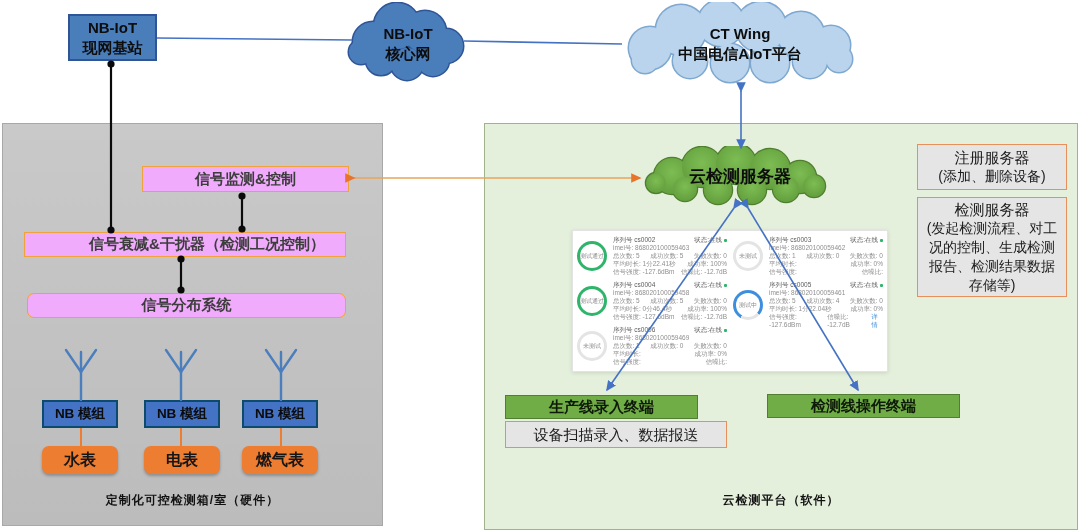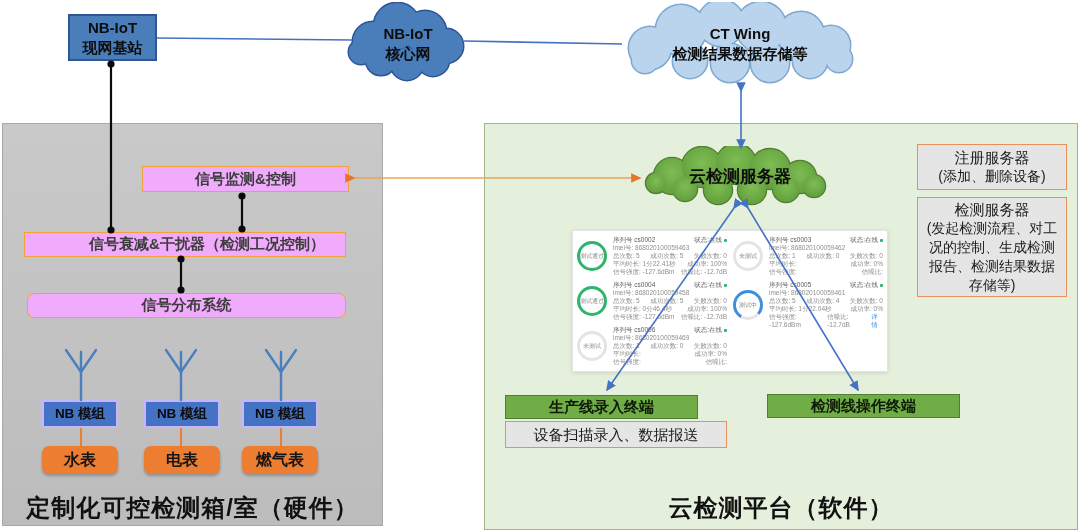--- a/index.html
+++ b/index.html
@@ -3,29 +3,29 @@
 <meta charset="utf-8">
 <style>
   html,body{margin:0;padding:0;background:#fff;}
   body{font-family:"Liberation Sans","DejaVu Sans",sans-serif;}
   .canvas{position:relative;width:1080px;height:532px;background:#fff;overflow:hidden;}
 
   
   .panel{position:absolute;box-sizing:border-box;}
   .panel.gray{left:2px;top:123px;width:381px;height:403px;background:linear-gradient(#c9c9c9,#bcbcbc);border:1px solid #a8a8a8;}
   .panel.green{left:484px;top:123px;width:594px;height:407px;background:#e5f0dc;border:1px solid #9fb48c;}
-  .panel-title{position:absolute;font-size:24px;font-weight:bold;color:#111;text-align:center;letter-spacing:1px;}
+  .panel-title{position:absolute;font-size:12px;font-weight:bold;color:#111;text-align:center;letter-spacing:1px;}
   .panel-title.hw{left:2px;top:492px;width:381px;}
   .panel-title.sw{left:484px;top:492px;width:594px;}
 
   
   .node{position:absolute;box-sizing:border-box;display:flex;align-items:center;justify-content:center;text-align:center;}
   .bluebox{background:#4a7ebb;border:2px solid #2f5597;color:#0d0d0d;font-weight:600;font-size:15px;line-height:20px;flex-direction:column;}
   .goldbox{background:#f0abfc;border:1.5px solid #f0a33a;color:#3d3d3d;font-weight:bold;font-size:15px;}
-  .modulebox{background:#4472c4;border:2px solid #c4b5fd;color:#0b0b0b;font-weight:600;font-size:13.5px;}
+  .modulebox{background:#4472c4;border:2px solid #0c4a6e;color:#0b0b0b;font-weight:600;font-size:13.5px;}
   .meterbox{background:#ed7d31;border-radius:7px;color:#161616;font-weight:bold;font-size:16px;box-shadow:0 2px 3px rgba(0,0,0,.25);}
   .greenbar{background:#71ad47;border:1.5px solid #507e32;color:#0e1a08;font-weight:bold;font-size:15px;}
   .salmonbox{background:#e5e5e5;border:1px solid #e8905c;color:#1c1c1c;font-size:14px;line-height:19px;flex-direction:column;}
   .salmonbox .l1{font-size:15px;}
 
   
   .cloud{position:absolute;}
   .cloud svg{position:absolute;left:0;top:0;}
   .cloud .clabel{position:absolute;left:0;top:0;width:100%;height:100%;display:flex;flex-direction:column;align-items:center;justify-content:center;font-size:15px;font-weight:600;color:#0d0d0d;line-height:20px;z-index:2;}
   .cloud.server .clabel{font-size:17px;font-weight:bold;}
@@ -120,21 +120,21 @@
         <circle cx="224" cy="57" r="13"></circle>
           <circle cx="195" cy="59" r="17"></circle>
           <circle cx="155" cy="61" r="19"></circle>
         <circle cx="115" cy="61" r="19"></circle>
           <circle cx="75" cy="59" r="17"></circle>
           <circle cx="30" cy="58" r="13"></circle>
       </g>
     </svg>
     <div class="clabel">
       <span>CT Wing</span>
-      <span>检测结果数据存储等</span>
+      <span>中国电信AIoT平台</span>
     </div>
   </div>
 
   <div class="node goldbox" style="left:142px;top:166px;width:207px;height:26px;">信号监测&amp;控制</div>
   <div class="node goldbox" style="left:24px;top:232px;width:322px;height:25px;padding-left:44px;">信号衰减&amp;干扰器（检测工况控制）</div>
   <div class="node goldbox" style="left:27px;top:293px;width:319px;height:25px;border-radius:7px;">信号分布系统</div>
 
   <div class="node modulebox" style="left:42px;top:400px;width:76px;height:28px;">NB 模组</div>
   <div class="node modulebox" style="left:144px;top:400px;width:76px;height:28px;">NB 模组</div>
   <div class="node modulebox" style="left:242px;top:400px;width:76px;height:28px;">NB 模组</div>

